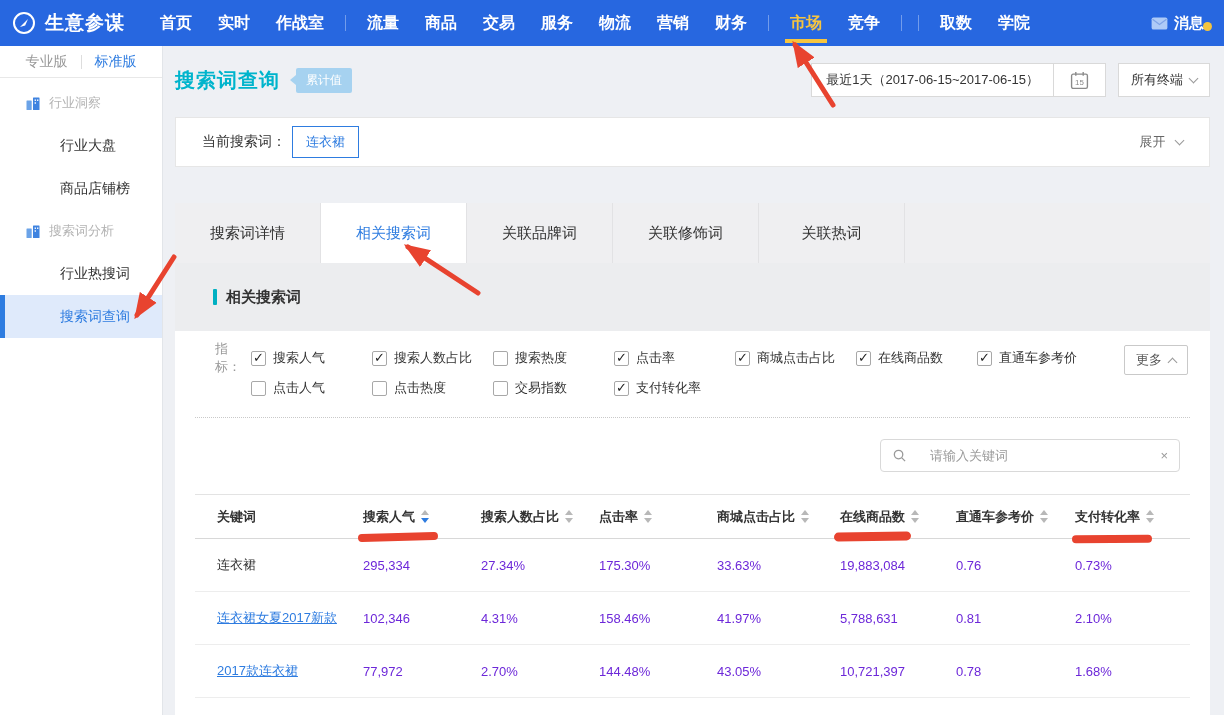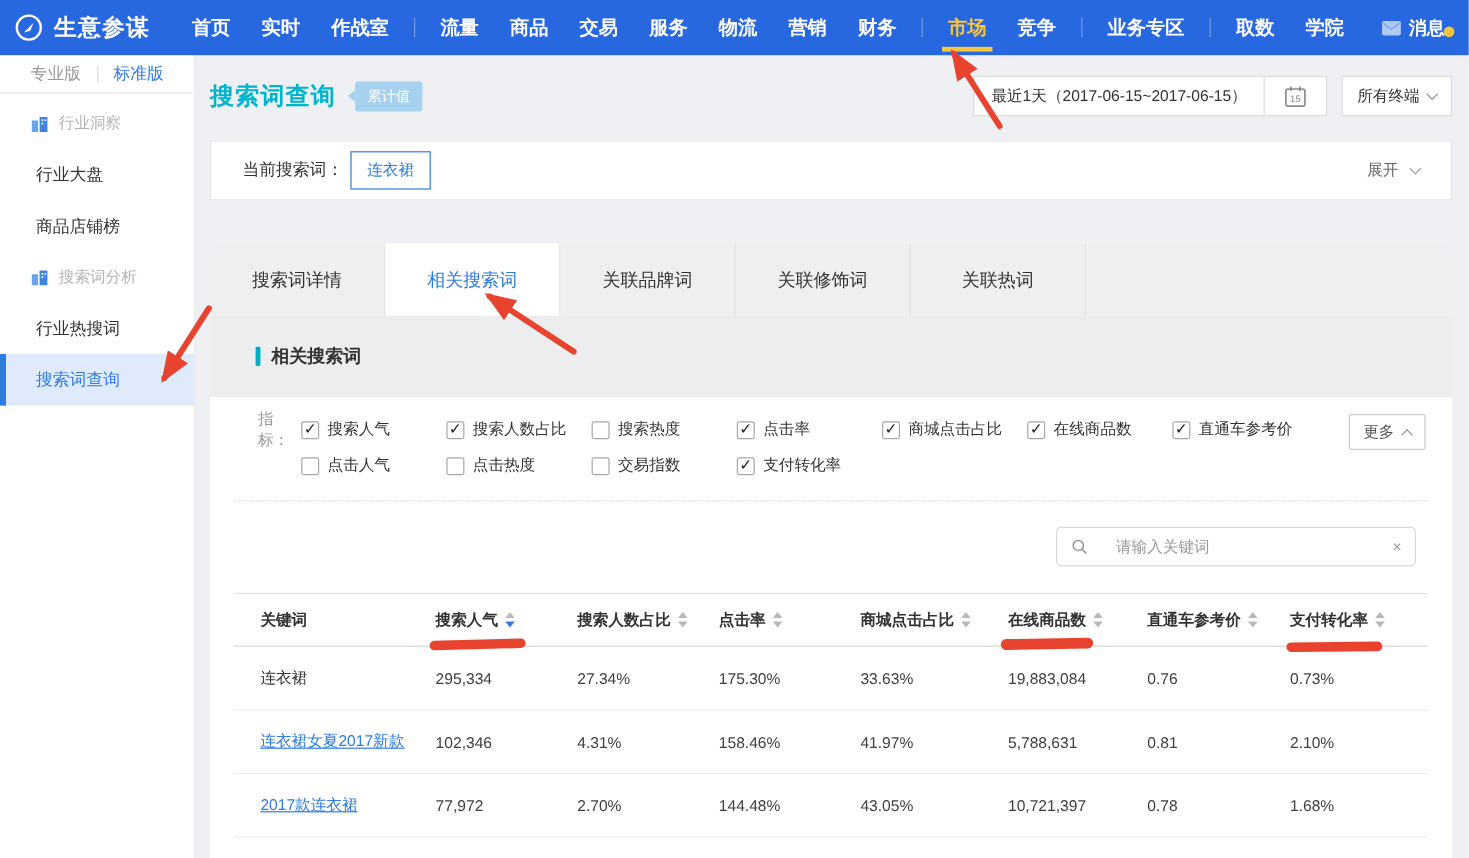--- a/index.html
+++ b/index.html
@@ -32,21 +32,21 @@
     background:#fff; border-right:1px solid #e2e5e9; z-index:4; }
   .side-tabs { height:32px; display:flex; align-items:center; justify-content:center;
     border-bottom:1px solid #e8e8e8; font-size:14px; }
   .side-tab { cursor:pointer; color:#999;text-align:center; }
   .side-tab.active { color:#2e7ce0; }
   .side-tab-divider { width:1px; height:14px; background:#ddd; margin:0 13px; }
   .side-menu { padding-top:4px; }
   .side-group-header { height:42px; display:flex; align-items:center; gap:9px;
     padding-left:26px; color:#b3b3b3; font-size:13px; cursor:pointer; }
   .side-item { position:relative; height:43px; display:flex; align-items:center;
-    padding-left:30px; font-size:14px; color:#333; cursor:pointer; }
+    padding-left:60px; font-size:14px; color:#333; cursor:pointer; }
   .side-item.active { background:#dfeafb; color:#2e7ce0; }
   .side-item.active::before { content:""; position:absolute; left:0; top:0; bottom:0;
     width:5px; background:#2e7ce0; }
   
   .main { position:absolute; left:175px; top:46px; width:1035px; }
   .page-header { margin-top:16px; height:36px; display:flex; align-items:center; }
   .page-title { font-size:20px; font-weight:bold; color:#00b4cc; letter-spacing:1px; }
   .badge { position:relative; margin-left:16px; background:#a6d2f0; color:#fff;
     font-size:12px; padding:4px 10px; border-radius:2px; }
   .badge::before { content:""; position:absolute; left:-6px; top:50%; margin-top:-5px;
@@ -104,21 +104,21 @@
     font-family:inherit; background:transparent; }
   .search-box input::placeholder { color:#9b9b9b; }
   .clear-x { color:#999; font-size:13px; cursor:pointer; }
   
   .table { margin:22px 20px 0 20px; border-top:1px solid #e3e3e3; }
   .trow { display:grid; grid-template-columns:146px 118px 118px 118px 123px 116px 119px 1fr;
     padding-left:22px; align-items:center; }
   .trow.head { height:44px; border-bottom:1px solid #d8d8d8; }
   .trow.data { height:53px; border-bottom:1px solid #ededed; }
   .th { font-size:13px; font-weight:bold; color:#333; display:flex; align-items:center; cursor:pointer; }
-  .td { font-size:13px; color:#404040; }
+  .td { font-size:13px; color:#6d28d9; }
   .td.kw { color:#333; }
   .td.link { color:#2e7ce0; text-decoration:underline; cursor:pointer; }
   .sort { display:inline-flex; flex-direction:column; gap:3px; margin-left:6px; }
   .sort i { width:0; height:0; border-left:4px solid transparent; border-right:4px solid transparent; }
   .sort .up { border-bottom:5px solid #b8b8b8; }
   .sort .down { border-top:5px solid #b8b8b8; }
   .sort.desc .down { border-top-color:#2e7ce0; }
   
   .annot-svg { position:absolute; left:0; top:0; z-index:100; pointer-events:none; }
   .red-mark { position:absolute; height:8px; border-radius:5px; background:#e8432f;
@@ -147,21 +147,20 @@
     <span class="nav-item">商品</span>
     <span class="nav-item">交易</span>
     <span class="nav-item">服务</span>
     <span class="nav-item">物流</span>
     <span class="nav-item">营销</span>
     <span class="nav-item">财务</span>
     <span class="nav-divider"></span>
     <span class="nav-item active">市场</span>
     <span class="nav-item">竞争</span>
     <span class="nav-divider"></span>
-    <span class="nav-item">业务专区</span>
     <span class="nav-divider"></span>
     <span class="nav-item">取数</span>
     <span class="nav-item">学院</span>
   </div>
   <div class="nav-message">
     <svg width="17" height="13" viewBox="0 0 18 14">
       <rect x="0.5" y="0.5" width="17" height="13" rx="2" fill="#aecbf7"></rect>
       <path d="M1.5 2.5 L9 8 L16.5 2.5" stroke="#7fa4e8" stroke-width="1.3" fill="none"></path>
     </svg>
     <span>消息</span>

